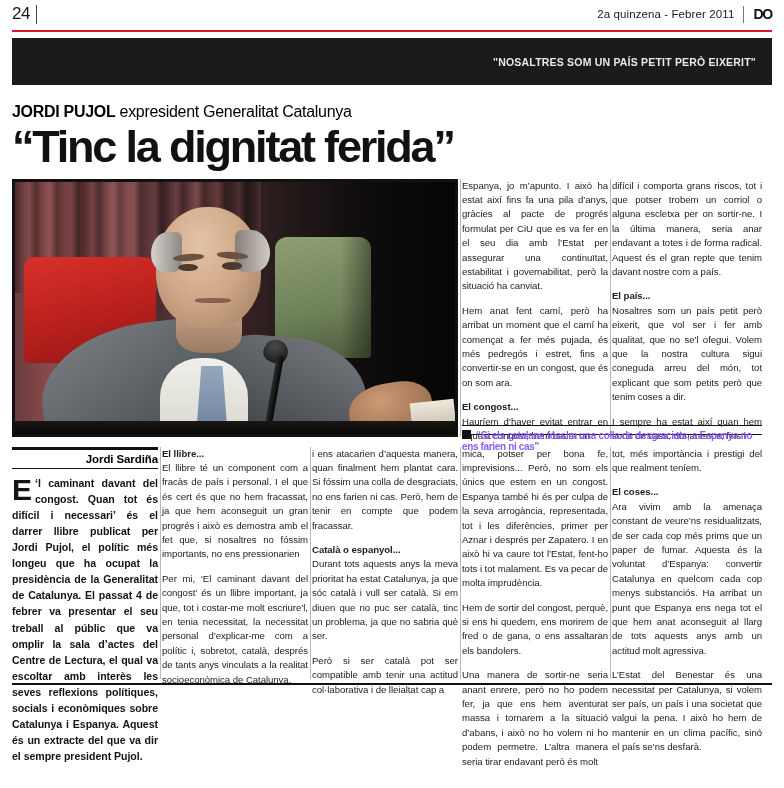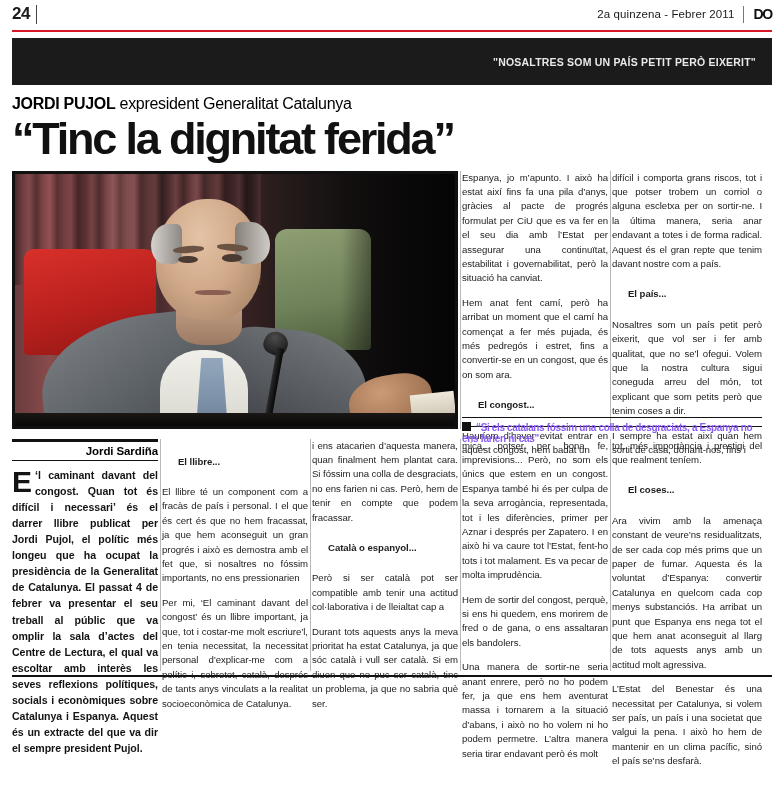--- a/index.html
+++ b/index.html
@@ -10,21 +10,21 @@
     font-family:"Liberation Sans", sans-serif;
     color:#000;
     overflow:hidden;
   }
   .page { position:relative; width:784px; height:788px; padding:0 12px; }
 
   
   .topbar { position:relative; height:28px; display:flex; align-items:center; }
   .folio {
     font-family:"Liberation Sans", sans-serif;
-    font-size:17px; font-weight:700; color:#1a1a1a;
+    font-size:17px; font-weight:400; color:#1a1a1a;
     letter-spacing:-0.5px; padding-right:6px;
   }
   .folio-rule { width:1px; background:#444; height:19px; }
   .topbar-spacer { flex:1; }
   .issue-date {
     font-size:11.5px; color:#1a1a1a; letter-spacing:0.1px;
     padding-right:9px;
   }
   .issue-rule { width:1px; background:#777; height:17px; margin-right:9px; }
   .do-mark {
@@ -42,21 +42,21 @@
   .logo .do { color:#e11d26; }
   .logo .contra { color:#ffffff; }
   .banner-spacer { flex:1; }
   .banner-tagline {
     color:#e9e9e9; font-size:10.5px; font-weight:700;
     letter-spacing:0.2px;
   }
 
   
   .kicker {
-    margin-top:10px; font-size:16px; line-height:1.1;
+    margin-top:18px; font-size:16px; line-height:1.1;
     letter-spacing:-0.3px;
   }
   .kicker b { font-weight:700; }
   .kicker span { font-weight:400; }
   .headline {
     font-size:45px; font-weight:800; letter-spacing:-2.2px;
     line-height:0.98; margin:4px 0 0 0; color:#111;
   }
 
   
@@ -169,21 +169,21 @@
   .lede .dropcap {
     float:left; font-size:30px; line-height:0.82; font-weight:800;
     padding:2px 3px 0 0; margin-top:1px;
   }
   .lede .openq { font-weight:700; }
 
   
   .col { font-size:9.6px; line-height:1.5; text-align:justify;
          color:#1c1c1c; letter-spacing:-0.05px; }
   .col p { margin:0 0 10px 0; }
-  .col .sub { font-weight:700; margin:16px; }
+  .col .sub { font-weight:700; margin:0; }
   .c2 { grid-column:3/4; grid-row:3/4; }
   .c3 { grid-column:5/6; grid-row:3/4; }
   .c4top { grid-column:7/8; grid-row:1/2; }
   .c5top { grid-column:9/10; grid-row:1/2; }
   .c4bot { grid-column:7/8; grid-row:3/4; }
   .c5bot { grid-column:9/10; grid-row:3/4; }
 
   
   .pullquote {
     grid-column:7/10; grid-row:2/3;
@@ -298,22 +298,22 @@
       <p class="sub">El llibre...</p>
       <p>El llibre té un component com a fracàs de país i personal. I el que és cert és que no hem fracassat, ja que hem aconseguit un gran progrés i això es demostra amb el fet que, si nosaltres no fóssim importants, no ens pressionarien</p>
       <p>Per mi, ‘El caminant davant del congost’ és un llibre important, ja que, tot i costar-me molt escriure’l, en tenia necessitat, la necessitat personal d’explicar-me com a polític i, sobretot, català, després de tants anys vinculats a la realitat socioeconòmica de Catalunya.</p>
     </div>
 
     <div class="vrule vr-b"></div>
 
     <div class="col c3">
       <p>i ens atacarien d’aquesta manera, quan finalment hem plantat cara. Si fóssim una colla de desgraciats, no ens farien ni cas. Però, hem de tenir en compte que podem fracassar.</p>
       <p class="sub">Català o espanyol...</p>
+      <p>Durant tots aquests anys la meva prioritat ha estat Catalunya, ja que sóc català i vull ser català. Si em diuen que no puc ser català, tinc un problema, ja que no sabria què ser.</p>
       <p>Però si ser català pot ser compatible amb tenir una actitud col·laborativa i de lleialtat cap a</p>
-      <p>Durant tots aquests anys la meva prioritat ha estat Catalunya, ja que sóc català i vull ser català. Si em diuen que no puc ser català, tinc un problema, ja que no sabria què ser.</p>
     </div>
 
     <div class="vrule vr-c"></div>
 
     <div class="col c4bot">
       <p>mica, potser per bona fe, imprevisions... Però, no som els únics que estem en un congost. Espanya també hi és per culpa de la seva arrogància, representada, tot i les diferències, primer per Aznar i després per Zapatero. I en això hi va caure tot l’Estat, fent-ho tots i tot malament. Es va pecar de molta imprudència.</p>
       <p>Hem de sortir del congost, perquè, si ens hi quedem, ens morirem de fred o de gana, o ens assaltaran els bandolers.</p>
       <p>Una manera de sortir-ne seria anant enrere, però no ho podem fer, ja que ens hem aventurat massa i tornarem a la situació d’abans, i això no ho volem ni ho podem permetre. L’altra manera seria tirar endavant però és molt</p>
     </div>
 

